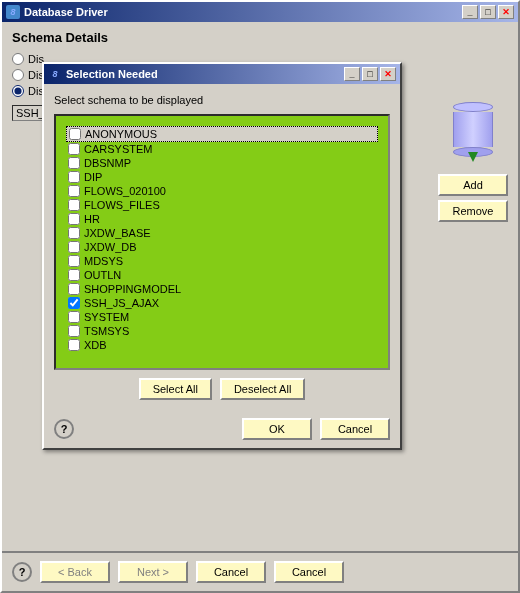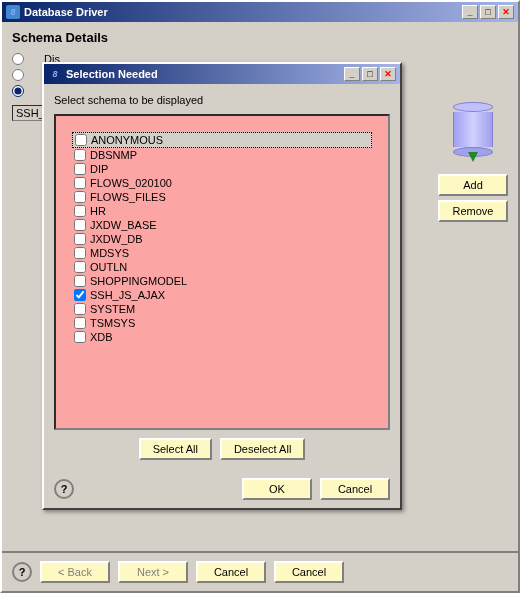--- a/index.html
+++ b/index.html
@@ -94,21 +94,21 @@
     .left-panel {
       width: 90px;
       display: flex;
       flex-direction: column;
       gap: 4px;
     }
 
     .radio-item {
       display: flex;
       align-items: flex-start;
-      gap: 20px;
+      gap: 4px;
       font-size: 11px;
     }
 
     .radio-input {
       width: 12px;
       height: 12px;
       accent-color: #0a246a;
     }
 
     .radio-label-text {
@@ -195,24 +195,24 @@
 
     .dialog-instruction {
       font-size: 11px;
       margin-bottom: 8px;
       color: #000;
     }
 
     
     .schema-list-container {
       border: 2px inset #808080;
-      background: #fca5a5;
-      height: 316px;
+      background: #84cc16;
+      height: 256px;
       overflow-y: auto;
-      padding: 16px;
+      padding: 10px;
     }
 
     .schema-item {
       display: flex;
       align-items: center;
       gap: 4px;
       padding: 1px 2px;
       font-size: 11px;
       color: #000;
     }
@@ -385,20 +385,24 @@
       <div class="dialog-instruction">Select schema to be displayed</div>
 
       <div class="schema-list-container" id="schema-list-container">
 
       <div class="schema-item highlighted">
             <input type="checkbox" class="schema-checkbox" style="">
             <span class="schema-name">ANONYMOUS</span>
           </div>
           <div class="schema-item">
             <input type="checkbox" class="schema-checkbox" style="">
+            <span class="schema-name">CARSYSTEM</span>
+          </div>
+          <div class="schema-item">
+            <input type="checkbox" class="schema-checkbox" style="">
             <span class="schema-name">DBSNMP</span>
           </div>
           <div class="schema-item">
             <input type="checkbox" class="schema-checkbox" style="">
             <span class="schema-name">DIP</span>
           </div>
           <div class="schema-item">
             <input type="checkbox" class="schema-checkbox" style="">
             <span class="schema-name">FLOWS_020100</span>
           </div>

